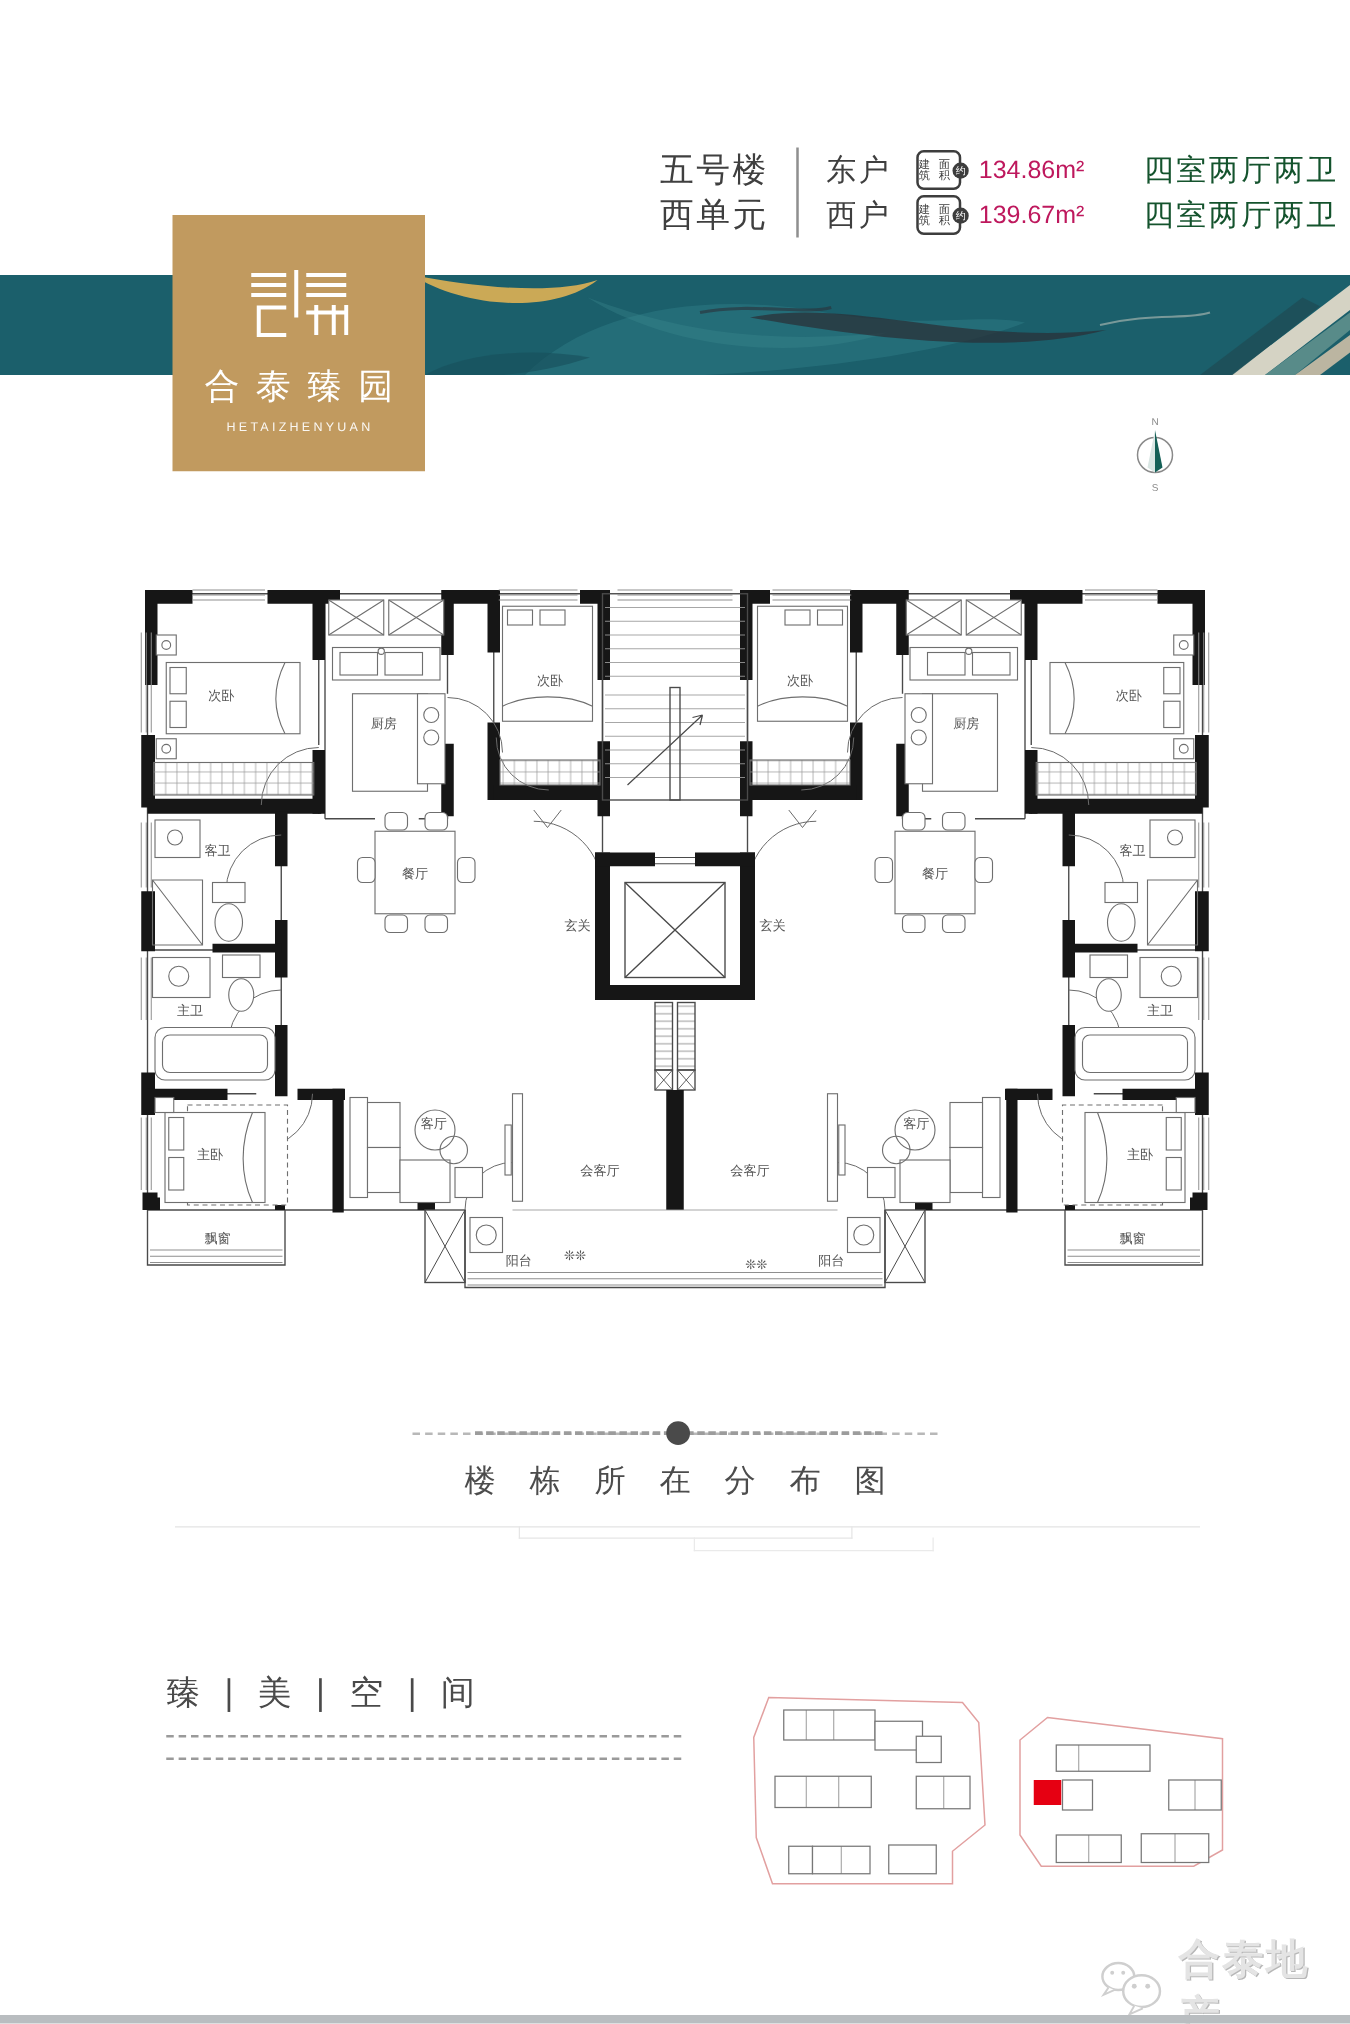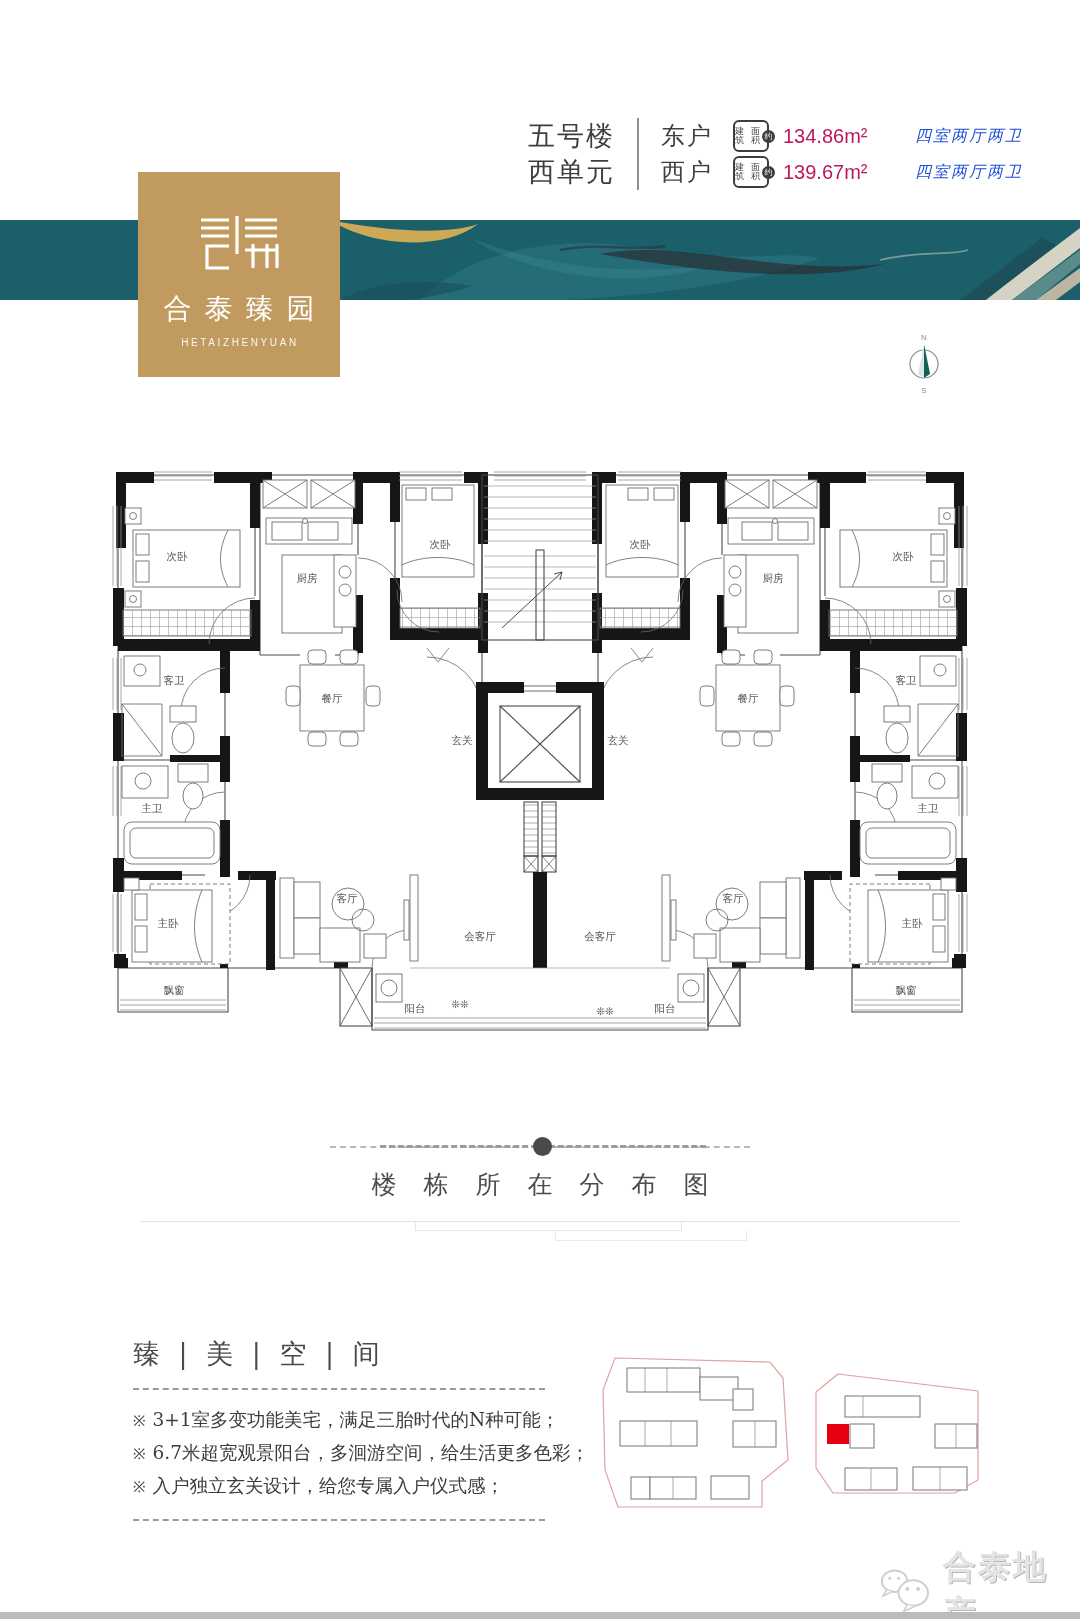--- a/index.html
+++ b/index.html
@@ -15,21 +15,21 @@
   #spec .vdiv{width:2px;background:#8f8f8f;margin:2px 0;}
   #spec .rows{display:flex;flex-direction:column;justify-content:center;padding-left:22px;}
   .spec-row{display:flex;align-items:center;height:34px;margin:1px 0;}
   .spec-row .side{font-size:24px;color:#3f3f3f;letter-spacing:2px;width:62px;}
   .area-badge{position:relative;width:32px;height:28px;border:2px solid #3d3d3d;border-radius:6px;
               display:flex;align-items:center;justify-content:center;
               font-size:9px;line-height:9px;color:#3d3d3d;margin:0 14px 0 10px;}
   .area-badge .circ{position:absolute;right:-8px;top:8px;width:13px;height:13px;border-radius:50%;
               background:#3d3d3d;color:#fff;font-size:8px;line-height:13px;text-align:center;}
   .spec-row .area{font-size:20px;color:#be185d;width:132px;}
-  .spec-row .layout{font-size:16px;color:#1d4ed8;letter-spacing:2px;font-style:italic;}
+  .spec-row .layout{font-size:24px;color:#14532d;letter-spacing:2px;}
 
   
   #banner{left:0;top:220px;width:1080px;height:80px;background:#1b5f6b;}
   #banner svg{display:block;width:100%;height:100%;}
 
   
   #logo{left:138px;top:160px;width:202px;height:205px;background:#c19a5f;
         display:flex;flex-direction:column;align-items:center;padding-top:44px;box-sizing:border-box;margin-top:12px;}
   #logo .title{margin-top:12px;color:#fff;font-family:"DejaVu Serif",serif;
         font-size:28px;letter-spacing:13px;padding-left:13px;}
@@ -385,25 +385,20 @@
   <div id="dist-line2" class="abs"></div>
   <div id="dist-dot" class="abs"></div>
   <div id="dist-title" class="abs">楼栋所在分布图</div>
   <div id="stage1" class="abs stage-line"></div>
   <div id="stage2" class="abs"></div>
   <div id="stage3" class="abs"></div>
 
   <div id="features" class="abs">
     <div class="head">臻 | 美 | 空 | 间</div>
     <div class="dash"></div>
-    <ul>
-      <li><span class="bl">※</span><span>3+1室多变功能美宅，满足三胎时代的N种可能；</span></li>
-      <li><span class="bl">※</span><span>6.7米超宽观景阳台，多洄游空间，给生活更多色彩；</span></li>
-      <li><span class="bl">※</span><span>入户独立玄关设计，给您专属入户仪式感；</span></li>
-    </ul>
     <div class="dash"></div>
   </div>
 
   <svg id="sitemap" class="abs" width="395" height="230" viewBox="0 0 395 230">
 
     <g stroke="#e2a0a0" stroke-width="1.2" fill="none">
       <polygon points="20,68 175,72 188,88 193,170 167,191 167,217 23,217 10,180 8,100"></polygon>
     </g>
     <g stroke="#777" stroke-width="1" fill="#fff">
       <rect x="32" y="78" width="73" height="24"></rect>

